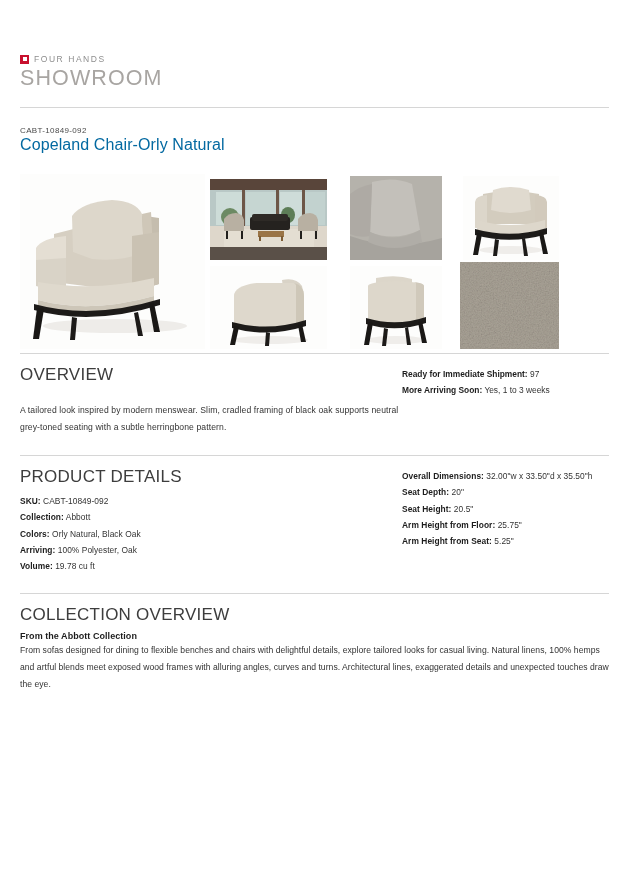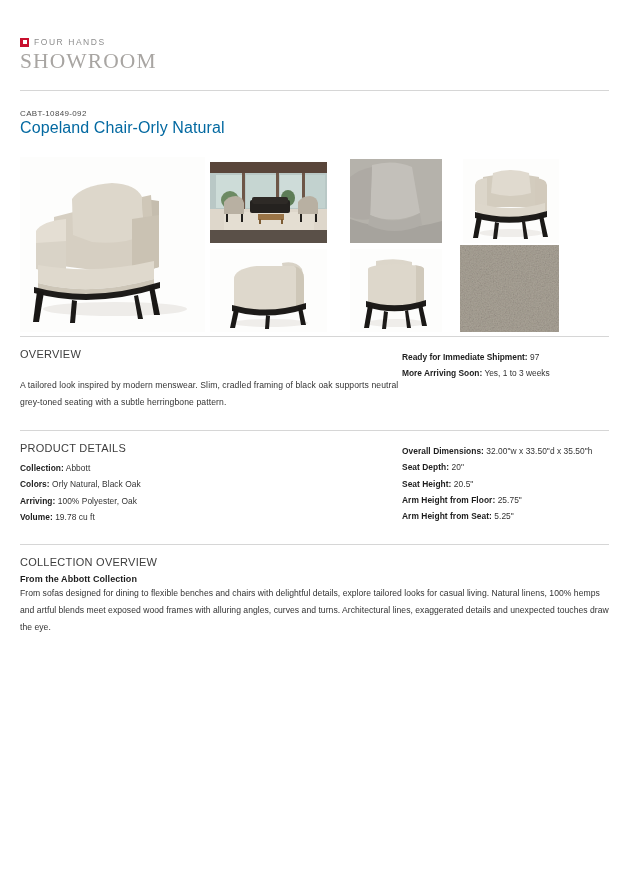--- a/index.html
+++ b/index.html
@@ -12,21 +12,21 @@
     height: 895px;
     font-family: "Liberation Sans", sans-serif;
     color: #2b2b2b;
     -webkit-font-smoothing: antialiased;
     position: relative;
     overflow: hidden;
   }
   .page { padding: 0 20px; }
 
   
-  .brand { padding-top: 36px; }
+  .brand { padding-top: 53px; }
   .brand-row {
     display: flex;
     align-items: center;
     gap: 5px;
     height: 12px;
   }
   .brand-mark {
     width: 9px; height: 9px;
     background: #c8102e;
     position: relative;
@@ -39,21 +39,21 @@
     width: 4px; height: 4px;
     background: #ffffff;
   }
   .brand-name {
     font-size: 8.5px;
     letter-spacing: 1.55px;
     color: #8e8e8e;
     font-weight: 400;
   }
   .showroom {
-    font-family: Liberation Serif, serif;
+    font-family: Liberation Sans, sans-serif;
     font-size: 21.5px;
     letter-spacing: 1.1px;
     color: #a8a5a2;
     font-weight: 400;
     margin-top: 2px;
     line-height: 1.05;
   }
 
   
   .rule {
@@ -95,21 +95,21 @@
   
   .section { padding-top: 11px; }
   .two-col {
     display: flex;
     align-items: flex-start;
   }
   .col-left { width: 382px; flex: 0 0 382px; }
   .col-right { flex: 1 1 auto; padding-top: 1px; }
 
   .sec-head {
-    font-size: 11px;
+    font-size: 17px;
     font-weight: 400;
     letter-spacing: 0.25px;
     color: #3d3d3d;
     margin-bottom: 6px;
   }
   .body-text {
     font-size: 8.6px;
     line-height: 1.95;
     color: #333333;
     letter-spacing: 0.1px;
@@ -328,20 +328,24 @@
     </div>
   </div>
 
   <div class="rule" style="margin-top:20px;"></div>
 
   <div class="section two-col">
     <div class="col-left">
       <div class="sec-head">PRODUCT DETAILS</div>
       <div class="pd-list">
         <div class="spec-line">
+          <b>SKU:</b>
+          <span>CABT-10849-092</span>
+        </div>
+        <div class="spec-line">
           <b>Collection:</b>
           <span>Abbott</span>
         </div>
         <div class="spec-line">
           <b>Colors:</b>
           <span>Orly Natural, Black Oak</span>
         </div>
         <div class="spec-line">
           <b>Arriving:</b>
           <span>100% Polyester, Oak</span>

